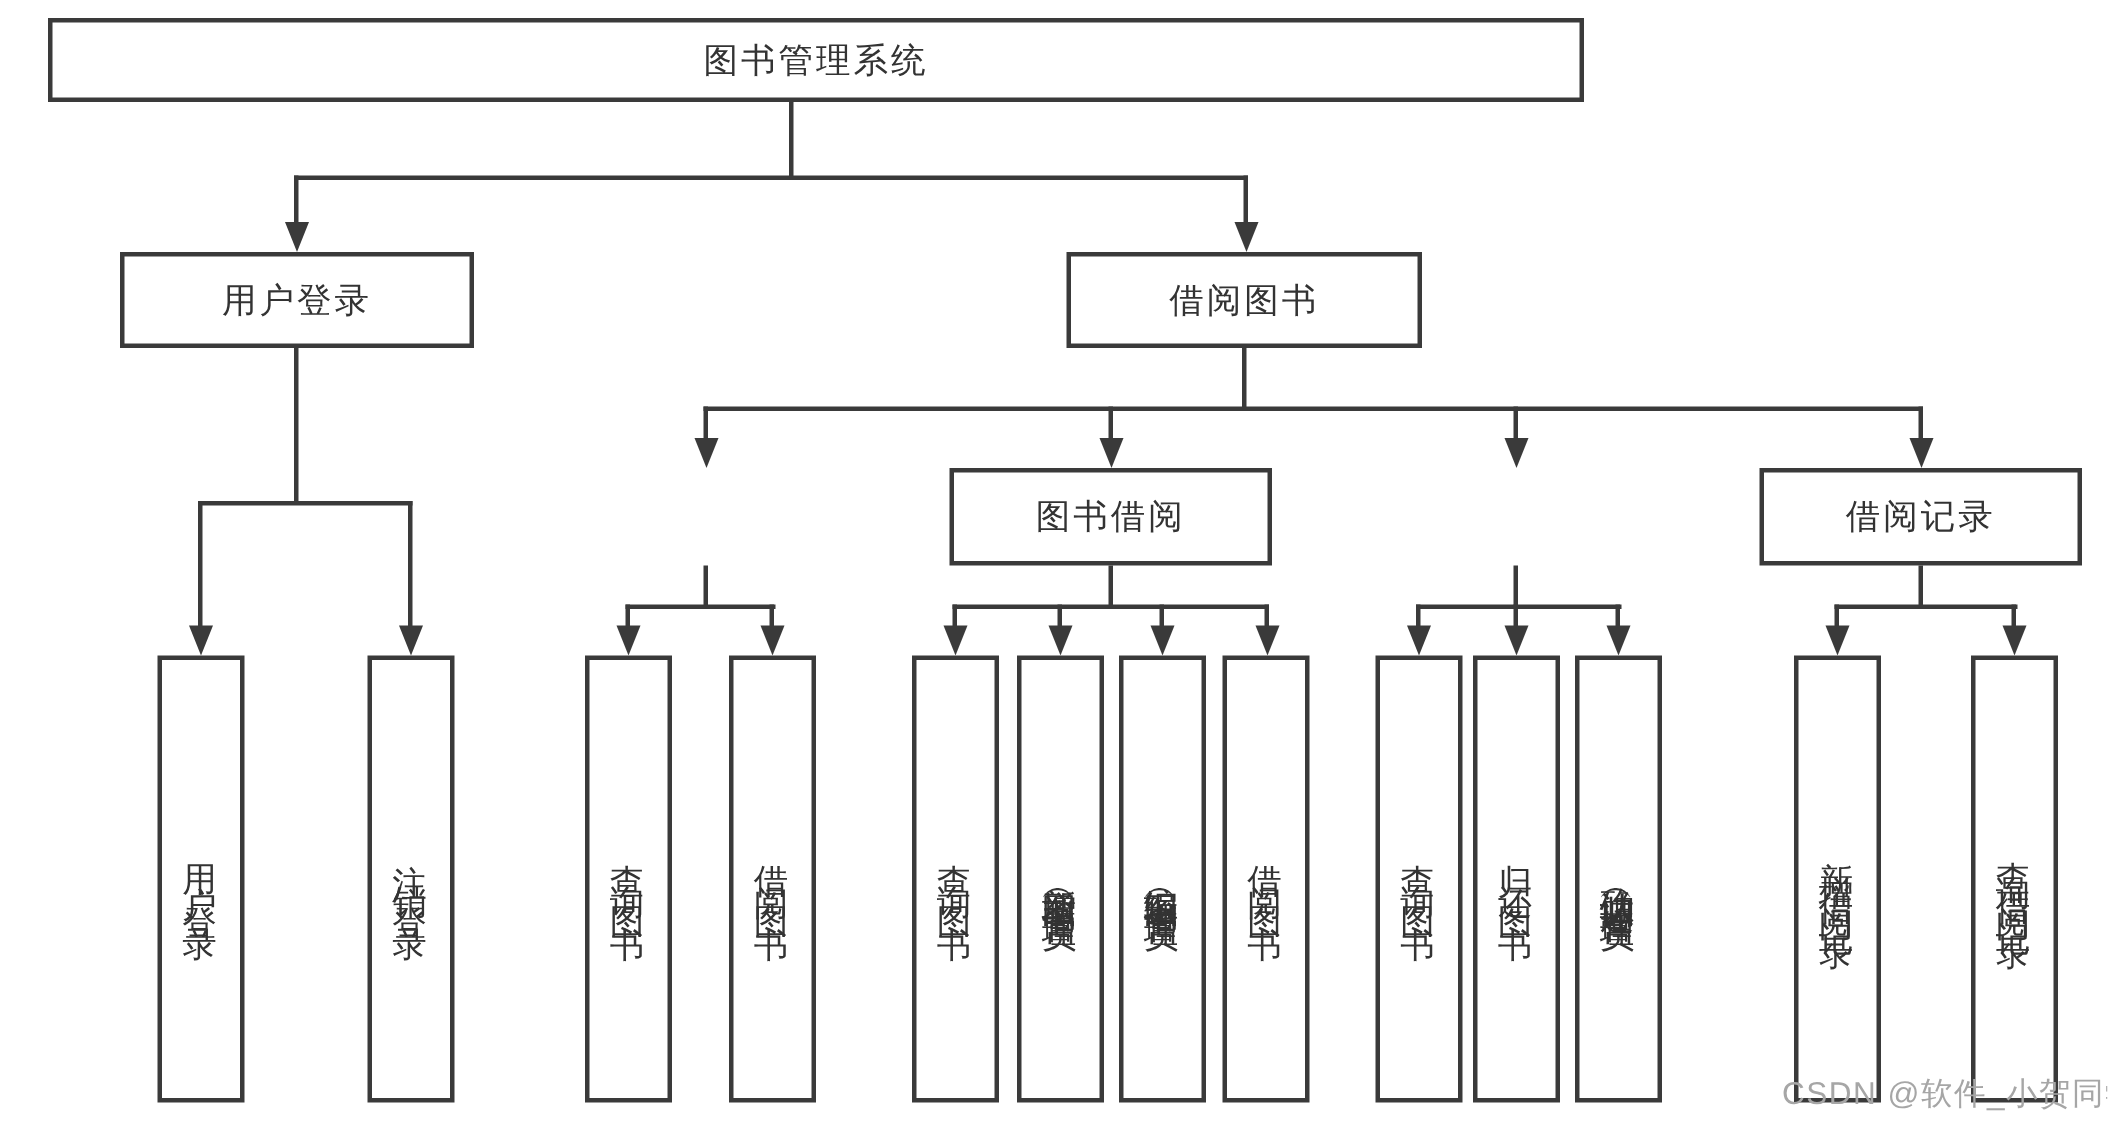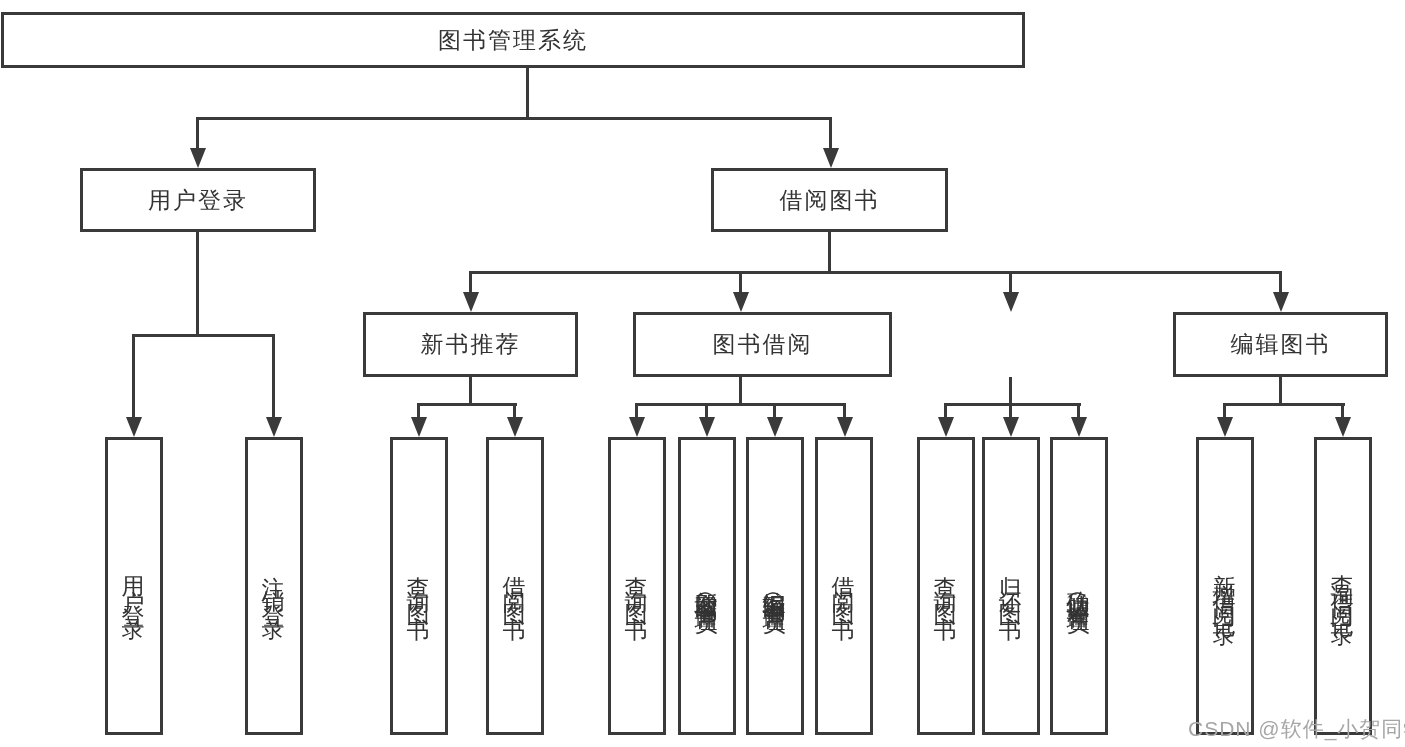--- a/index.html
+++ b/index.html
@@ -28,43 +28,40 @@
   .watermark{
     position:absolute;left:1188px;top:715px;z-index:5;
     font-size:21px;color:#a6a6a6;letter-spacing:1px;white-space:nowrap;
   }
 </style>
 </head>
 <body>
 
 <div class="stage">
 
-  <div class="node" style="left:1px;top:12px;width:1024px;height:56px">
+  <div class="node" style="left:32px;top:12px;width:1024px;height:56px">
     <span>图书管理系统</span>
   </div>
 
   <div class="node" style="left:80px;top:168px;width:236px;height:64px">
     <span>用户登录</span>
   </div>
 
   <div class="node" style="left:711px;top:168px;width:237px;height:64px">
     <span>借阅图书</span>
   </div>
 
-  <div class="node" style="left:363px;top:312px;width:215px;height:65px">
-    <span>新书推荐</span>
-  </div>
 
-  <div class="node" style="left:633px;top:312px;width:259px;height:65px">
+  <div class="node" style="left:633px;top:312px;width:215px;height:65px">
     <span>图书借阅</span>
   </div>
 
 
   <div class="node" style="left:1173px;top:312px;width:215px;height:65px">
-    <span>编辑图书</span>
+    <span>借阅记录</span>
   </div>
 
   <div class="node v" style="left:105px;top:437px;width:58px;height:298px">
     <span>用户登录</span>
   </div>
   <div class="node v" style="left:245px;top:437px;width:58px;height:298px">
     <span>注销登录</span>
   </div>
 
   <div class="node v" style="left:390px;top:437px;width:58px;height:298px">

